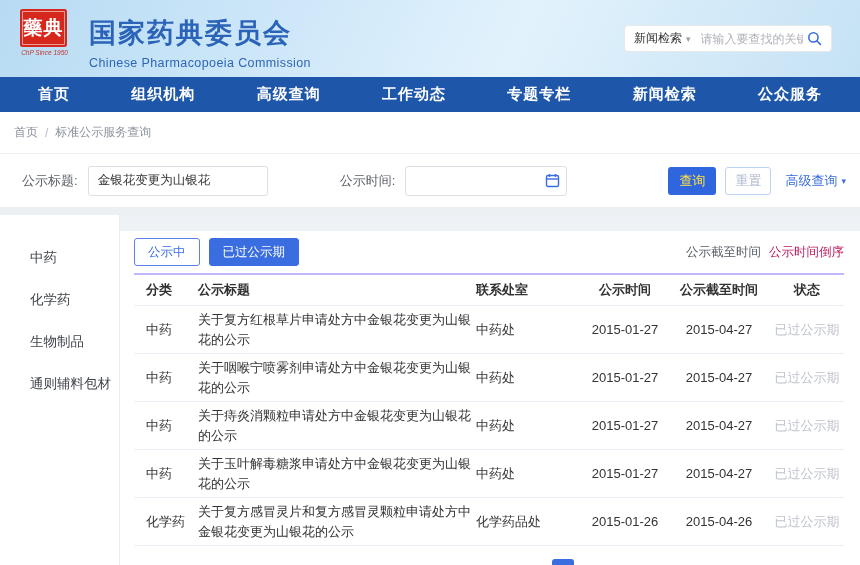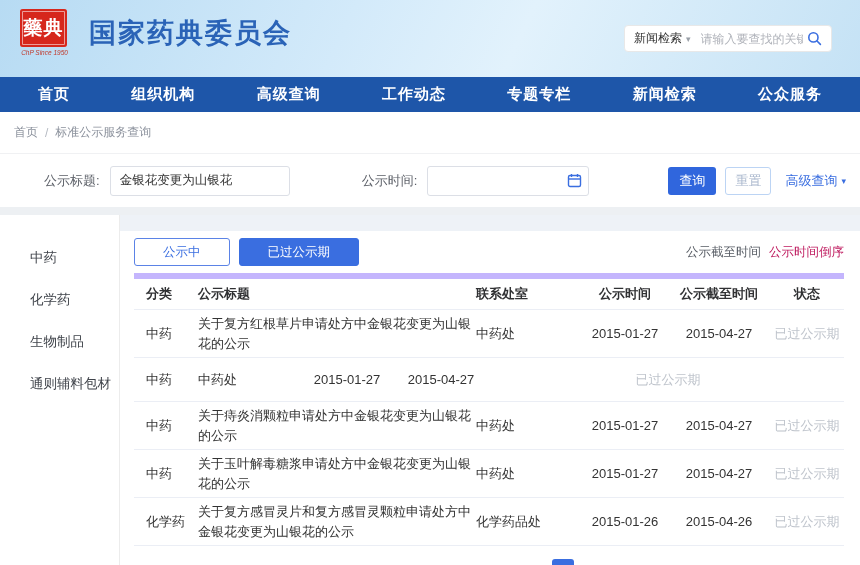--- a/index.html
+++ b/index.html
@@ -37,58 +37,58 @@
 
   
   .breadcrumb { height:42px; display:flex; align-items:center; padding-left:14px;
     font-size:12px; color:#8b919c; border-bottom:1px solid #f0f1f3; }
   .breadcrumb .sep { margin:0 7px; color:#b5bac2; }
   .breadcrumb .bc-link { cursor:pointer; }
 
   
   .filter { height:53px; display:flex; align-items:center; font-size:13px;
     color:#5a5e66; padding-right:14px; }
-  .f-label { margin-left:44px; white-space:nowrap; }
+  .f-label { margin-left:22px; white-space:nowrap; }
   .f-input { width:180px; height:30px; border:1px solid #dcdfe6; border-radius:3px;
     margin-left:10px; padding:0 9px; font-size:12.5px; color:#333; outline:none;
     font-family:inherit; }
   .f-label2 { margin-left:72px; }
   .date-wrap { position:relative; margin-left:10px; }
   .date-wrap .f-input { margin-left:0; width:162px; padding-right:26px; }
   .cal-icon { position:absolute; right:7px; top:7px; display:flex; cursor:pointer; }
   .f-actions { margin-left:auto; display:flex; align-items:center; }
-  .btn-query { width:48px; height:28px; background:#3066dd; color:#ffffff; border:0;
+  .btn-query { width:48px; height:28px; background:#3066dd; color:#fde047; border:0;
     border-radius:3px; font-size:13px; cursor:pointer; font-family:inherit; }
   .btn-reset { width:46px; height:28px; background:#fff; color:#a9b7cd;
     border:1px solid #bcd4f4; border-radius:3px; font-size:13px; margin-left:9px;
     cursor:pointer; font-family:inherit; }
   .btn-adv { margin-left:14px; color:#3a6ee0; font-size:13px; background:none;
     border:0; cursor:pointer; display:flex; align-items:center; font-family:inherit; }
   .btn-adv .caret { color:#3a6ee0; }
 
   .divider-band { height:8px; background:#edf0f3; }
 
   
   .lower { display:flex; height:350px; }
   .sidebar { width:120px; border-right:1px solid #ececec; padding-top:22px; }
   .side-item { padding:12px 0 12px 30px; font-size:13.5px; color:#3f434a; cursor:pointer; }
   .main { flex:1; min-width:0; }
   .main-strip { height:16px; background:#eef2f7; }
 
   .tabs-row { height:42px; display:flex; align-items:center; padding:0 16px 0 14px; }
-  .tab-btn { height:28px; padding:0 28px; font-size:12.5px; border-radius:3px;
+  .tab-btn { height:28px; padding:0 13px; font-size:12.5px; border-radius:3px;
     cursor:pointer; display:flex; align-items:center; font-family:inherit; }
   .tab-btn.inactive { background:#fff; border:1px solid #5b83e6; color:#3a6ee0; }
   .tab-btn.active { background:#3a6ee0; border:1px solid #3a6ee0; color:#fff; margin-left:9px; }
   .sort-links { margin-left:auto; font-size:12.5px; display:flex; }
   .sort-plain { color:#565b63; cursor:pointer; }
   .sort-active { color:#be185d; cursor:pointer; margin-left:8px; }
 
   
-  .table { margin:0 16px 0 14px; border-top:6px solid #c4b5fd; }
+  .table { margin:0 16px 0 14px; border-top:2px solid #c4b5fd; }
   .t-row { display:flex; align-items:center; border-bottom:1px solid #ebeef5;
     font-size:13px; color:#333; min-height:44px; padding:4px 0; }
   .t-head { font-weight:bold; color:#303133; min-height:31px; padding:0; }
   .c1 { width:64px; padding-left:12px; flex:none; }
   .c2 { width:278px; flex:none; line-height:1.5; padding-right:4px; }
   .c3 { width:106px; flex:none; }
   .c4 { width:86px; flex:none; text-align:center; }
   .c5 { width:102px; flex:none; text-align:center; }
   .c6 { flex:1; text-align:center; }
   .status { color:#bfc4cc; }
@@ -106,20 +106,21 @@
 
 <div class="page">
 
   <div class="header">
     <div class="logo-box">
       <div class="seal">藥典</div>
       <div class="seal-caption">ChP Since 1950</div>
     </div>
     <div class="brand">
       <div class="brand-title">国家药典委员会</div>
+      <div class="brand-sub">Chinese Pharmacopoeia Commission</div>
     </div>
     <div class="hsearch">
       <span class="hsearch-cat">
         <span>新闻检索</span>
         <span class="caret">▾</span>
       </span>
       <input type="text" placeholder="请输入要查找的关键字" style="">
       <span class="mag-icon">
         <svg width="15" height="15" viewBox="0 0 15 15">
           <circle cx="6.4" cy="6.4" r="4.6" fill="none" stroke="#3a6ee0" stroke-width="1.6"></circle>
@@ -207,20 +208,21 @@
           <span class="c1">中药</span>
           <span class="c2">关于复方红根草片申请处方中金银花变更为山银花的公示</span>
           <span class="c3">中药处</span>
           <span class="c4">2015-01-27</span>
           <span class="c5">2015-04-27</span>
           <span class="c6 status">已过公示期</span>
         </div>
 
         <div class="t-row">
           <span class="c1">中药</span>
+          <span class="c2">关于咽喉宁喷雾剂申请处方中金银花变更为山银花的公示</span>
           <span class="c3">中药处</span>
           <span class="c4">2015-01-27</span>
           <span class="c5">2015-04-27</span>
           <span class="c6 status">已过公示期</span>
         </div>
 
         <div class="t-row">
           <span class="c1">中药</span>
           <span class="c2">关于痔炎消颗粒申请处方中金银花变更为山银花的公示</span>
           <span class="c3">中药处</span>

